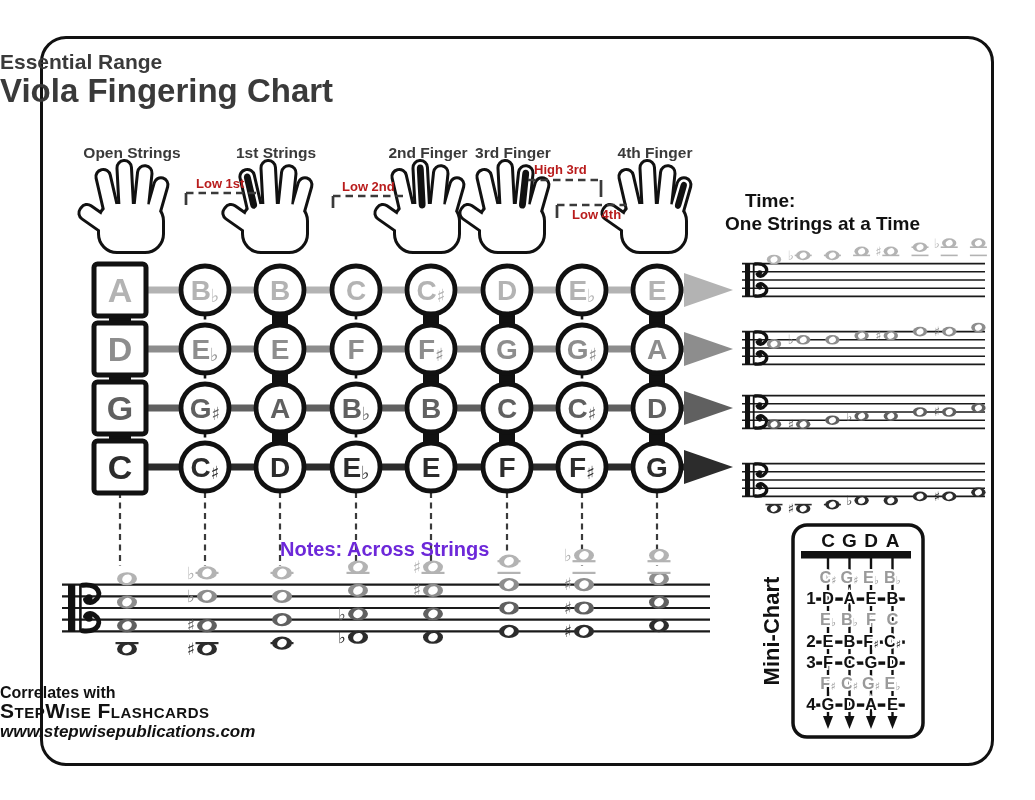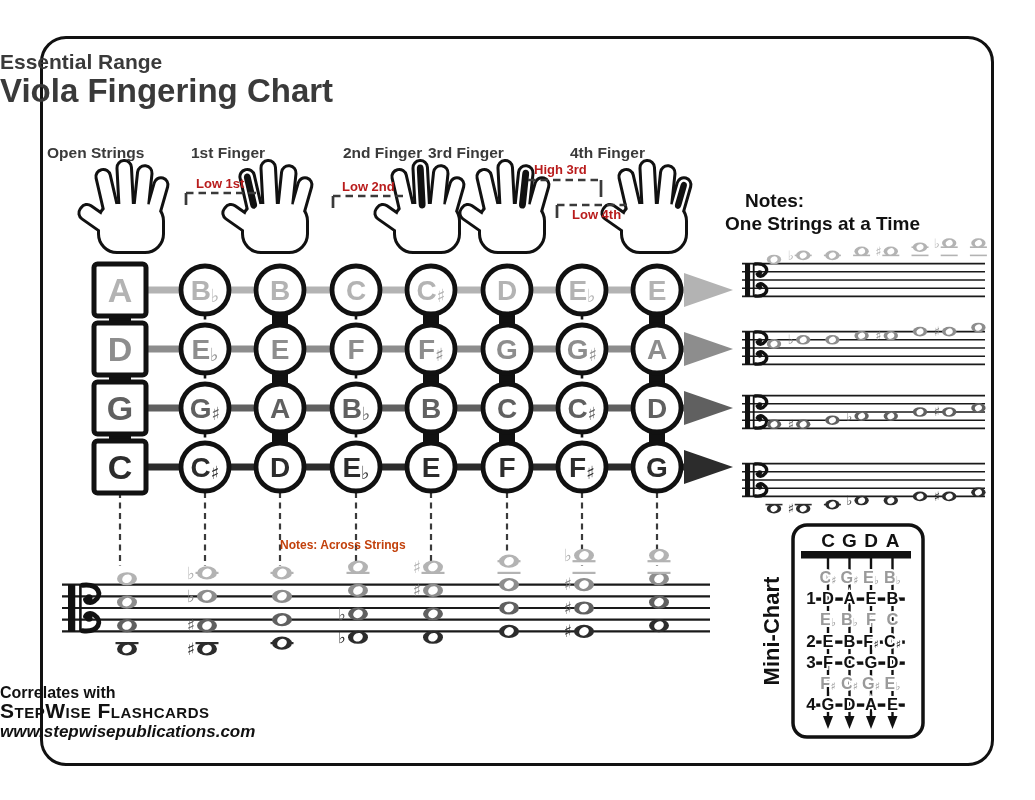--- a/index.html
+++ b/index.html
@@ -4,25 +4,25 @@
 <style>
   html,body{margin:0;padding:0;background:#fff;}
   #page{position:relative;width:1035px;height:800px;background:#fff;overflow:hidden;
         font-family:"Liberation Sans",sans-serif;}
   #frame{position:absolute;left:40px;top:36px;width:948px;height:724px;
          border:3.5px solid #111;border-radius:26px;}
   .abs{position:absolute;}
   .ctr{text-align:left;}
   .title1{left:0;width:1035px;top:50px;font-size:21px;font-weight:bold;color:#3a3a3a;}
   .title2{left:0;width:1035px;top:72px;font-size:33px;font-weight:bold;color:#3a3a3a;}
-  .hand-label{top:144px;width:170px;font-size:15.5px;font-weight:bold;color:#3a3a3a;text-align:left;}
+  .hand-label{top:144px;width:170px;font-size:15.5px;font-weight:bold;color:#3a3a3a;text-align:center;}
   .bracket-label{font-size:13px;font-weight:bold;color:#b91c1c;}
   .rh1{left:745px;width:200px;top:190px;font-size:19px;font-weight:bold;color:#111;}
   .rh2{left:725px;width:240px;top:213px;font-size:19px;font-weight:bold;color:#111;}
-  .bh{left:280px;width:230px;top:538px;font-size:12px;font-weight:bold;color:#c2410c;}
+  .bh{left:280px;width:230px;top:538px;font-size:20px;font-weight:bold;color:#6d28d9;}
   .f1{left:0;width:1035px;top:684px;font-size:16px;font-weight:bold;color:#111;}
   .f2{left:0;width:1035px;top:699px;font-size:21px;font-weight:800;color:#111;
       font-variant:small-caps;letter-spacing:0.5px;}
   .f3{left:0;width:1035px;top:722px;font-size:17px;font-weight:bold;font-style:italic;color:#111;}
   svg{position:absolute;left:0;top:0;}
 </style>
 </head>
 <body>
 
 <div id="page">
@@ -530,31 +530,31 @@
         <text x="849.5" y="710" text-anchor="middle" font-family="&quot;Liberation Sans&quot;,sans-serif" font-weight="bold" font-size="16.5" fill="#111111" paint-order="stroke" stroke="#fff" stroke-width="4"><tspan>D</tspan></text>
         <text x="871" y="710" text-anchor="middle" font-family="&quot;Liberation Sans&quot;,sans-serif" font-weight="bold" font-size="16.5" fill="#111111" paint-order="stroke" stroke="#fff" stroke-width="4"><tspan>A</tspan></text>
         <text x="892.5" y="710" text-anchor="middle" font-family="&quot;Liberation Sans&quot;,sans-serif" font-weight="bold" font-size="16.5" fill="#111111" paint-order="stroke" stroke="#fff" stroke-width="4"><tspan>E</tspan></text>
       </g>
     </svg>
 
   <div class="abs ctr title1">Essential Range</div>
   <div class="abs ctr title2">Viola Fingering Chart</div>
 
   <div class="abs hand-label" style="left:47px">Open Strings</div>
-  <div class="abs hand-label" style="left:191px">1st Finger</div>
+  <div class="abs hand-label" style="left:191px">1st Strings</div>
   <div class="abs hand-label" style="left:343px">2nd Finger</div>
   <div class="abs hand-label" style="left:428px">3rd Finger</div>
   <div class="abs hand-label" style="left:570px">4th Finger</div>
 
   <div class="abs bracket-label" style="left:196px;top:176px">Low 1st</div>
   <div class="abs bracket-label" style="left:342px;top:179px">Low 2nd</div>
   <div class="abs bracket-label" style="left:534px;top:162px">High 3rd</div>
   <div class="abs bracket-label" style="left:572px;top:207px">Low 4th</div>
 
-  <div class="abs ctr rh1">Notes:</div>
+  <div class="abs ctr rh1">Time:</div>
   <div class="abs ctr rh2">One Strings at a Time</div>
 
   <div class="abs ctr bh">Notes: Across Strings</div>
 
   <div class="abs ctr f1">Correlates with</div>
   <div class="abs ctr f3">www.stepwisepublications.com</div>
   <div class="abs ctr f2">StepWise Flashcards</div>
 </div>
 
 </body></html>

